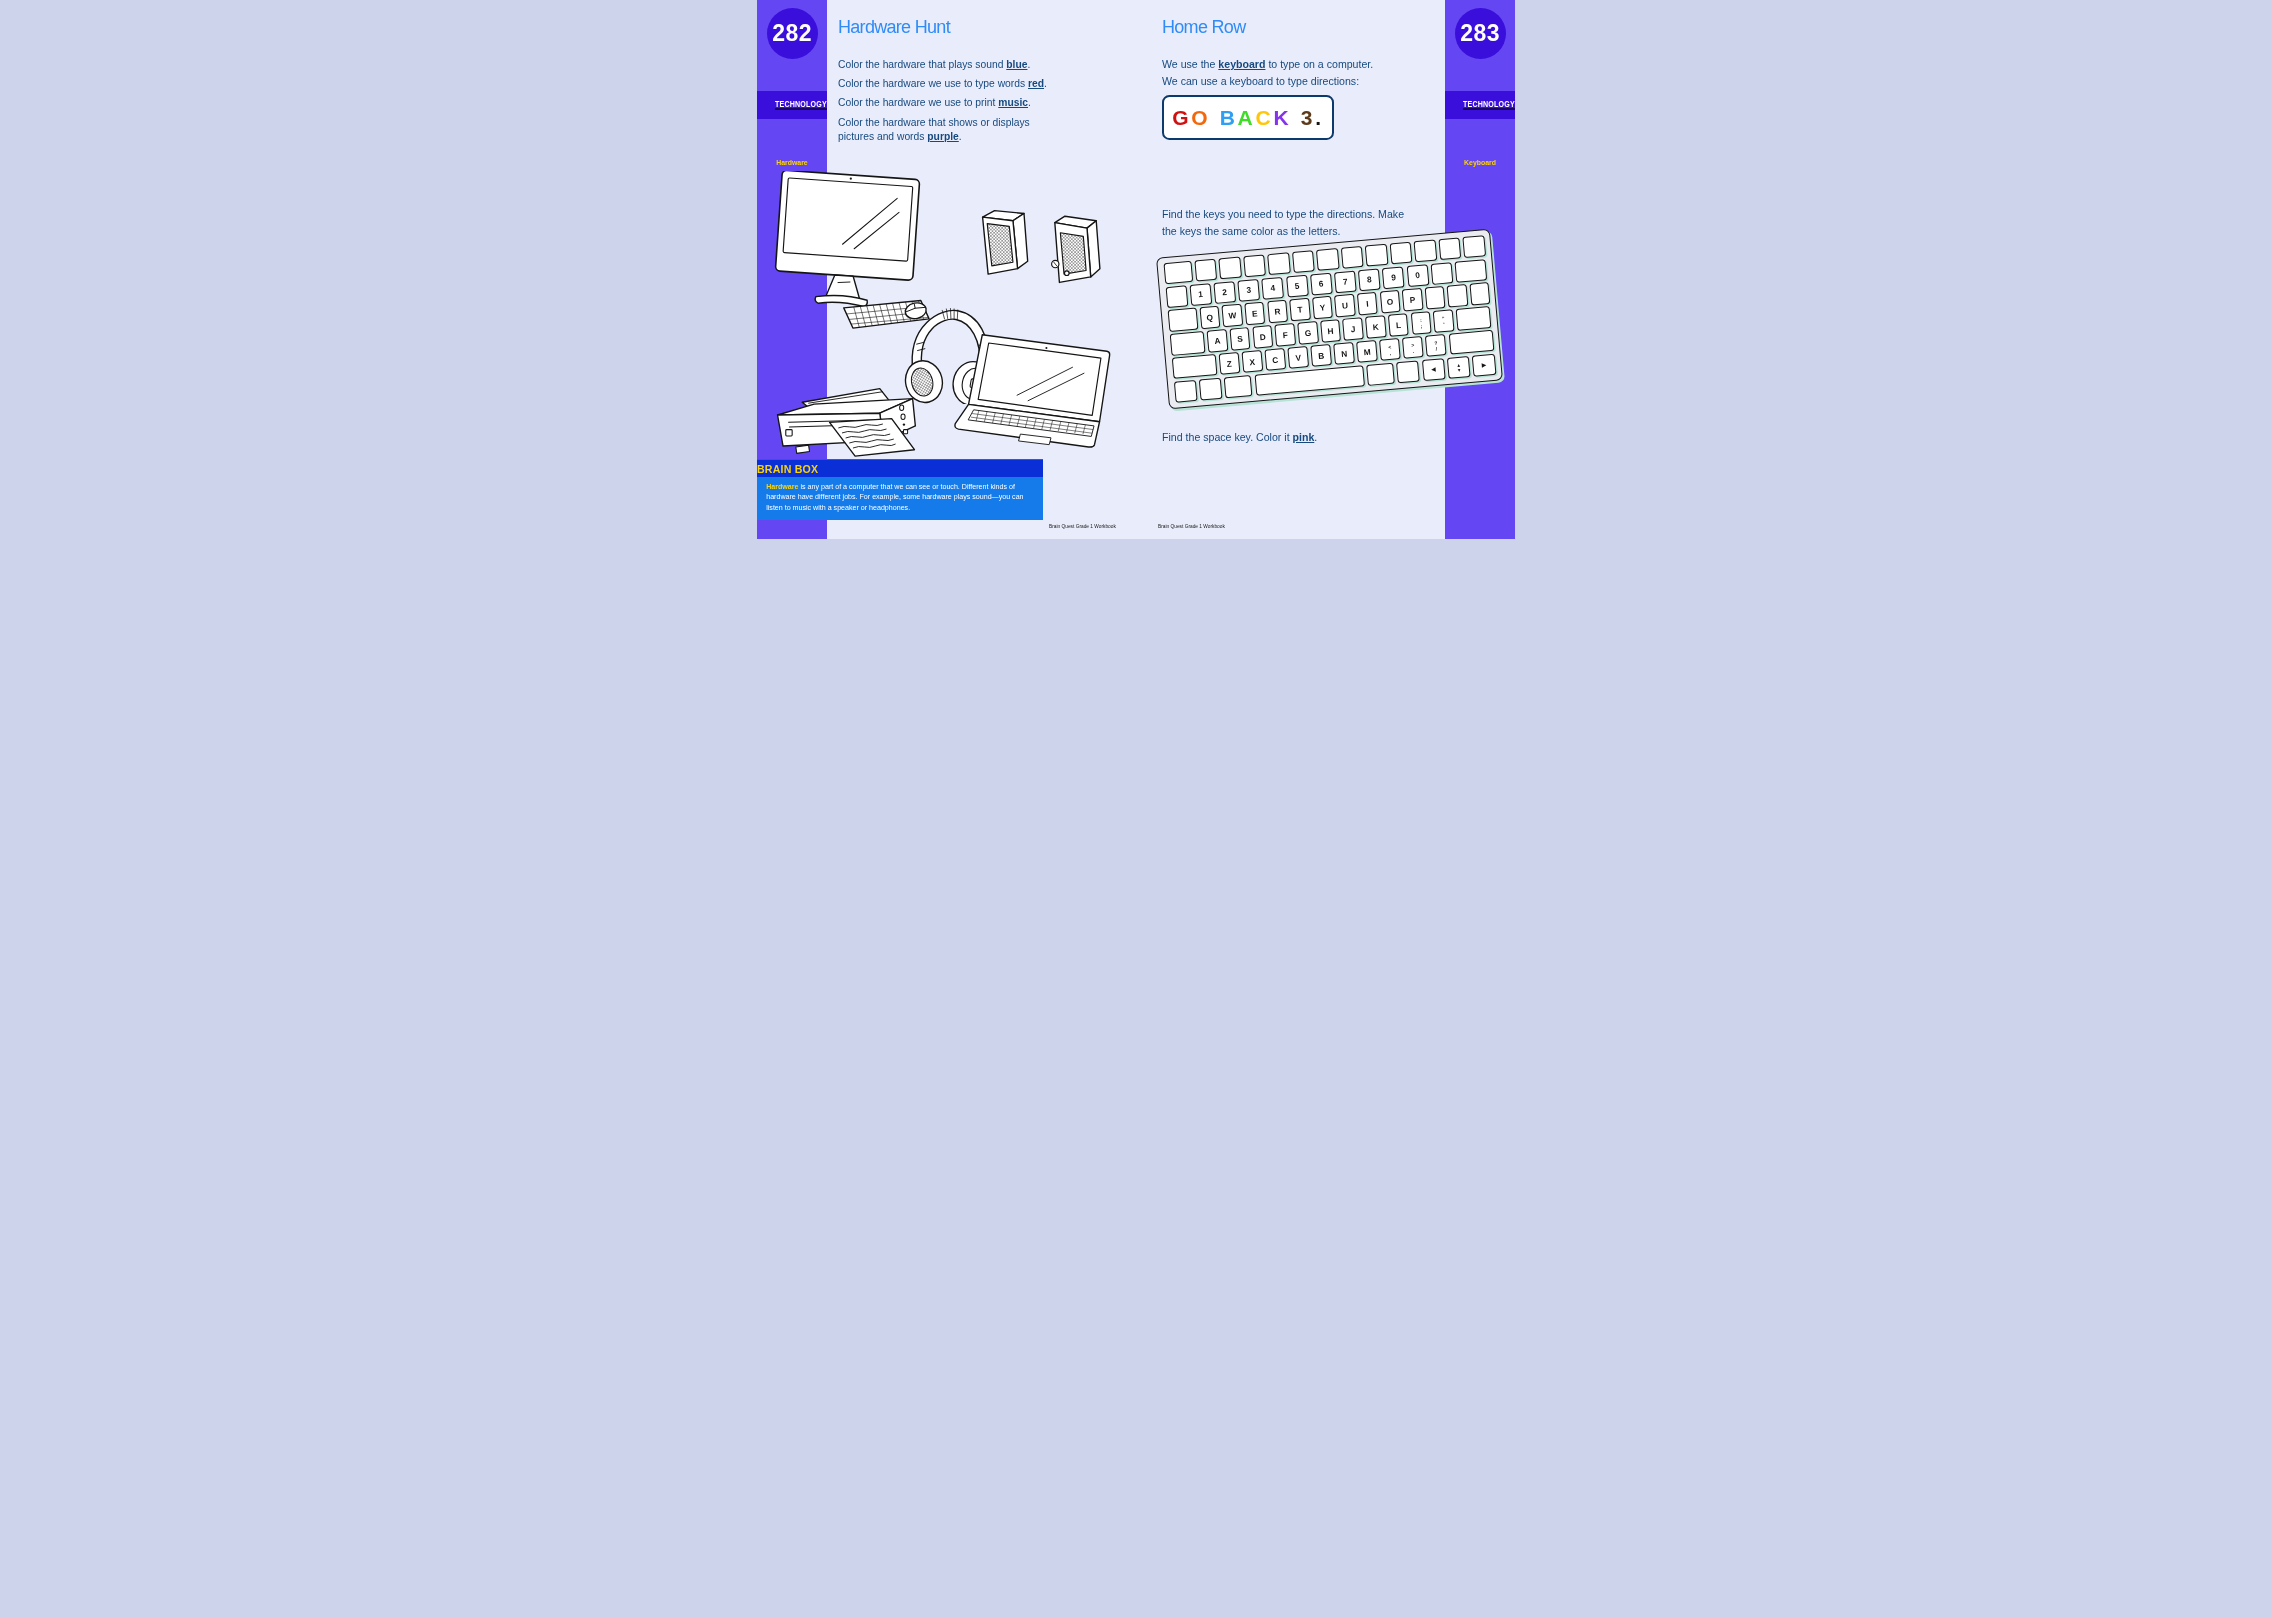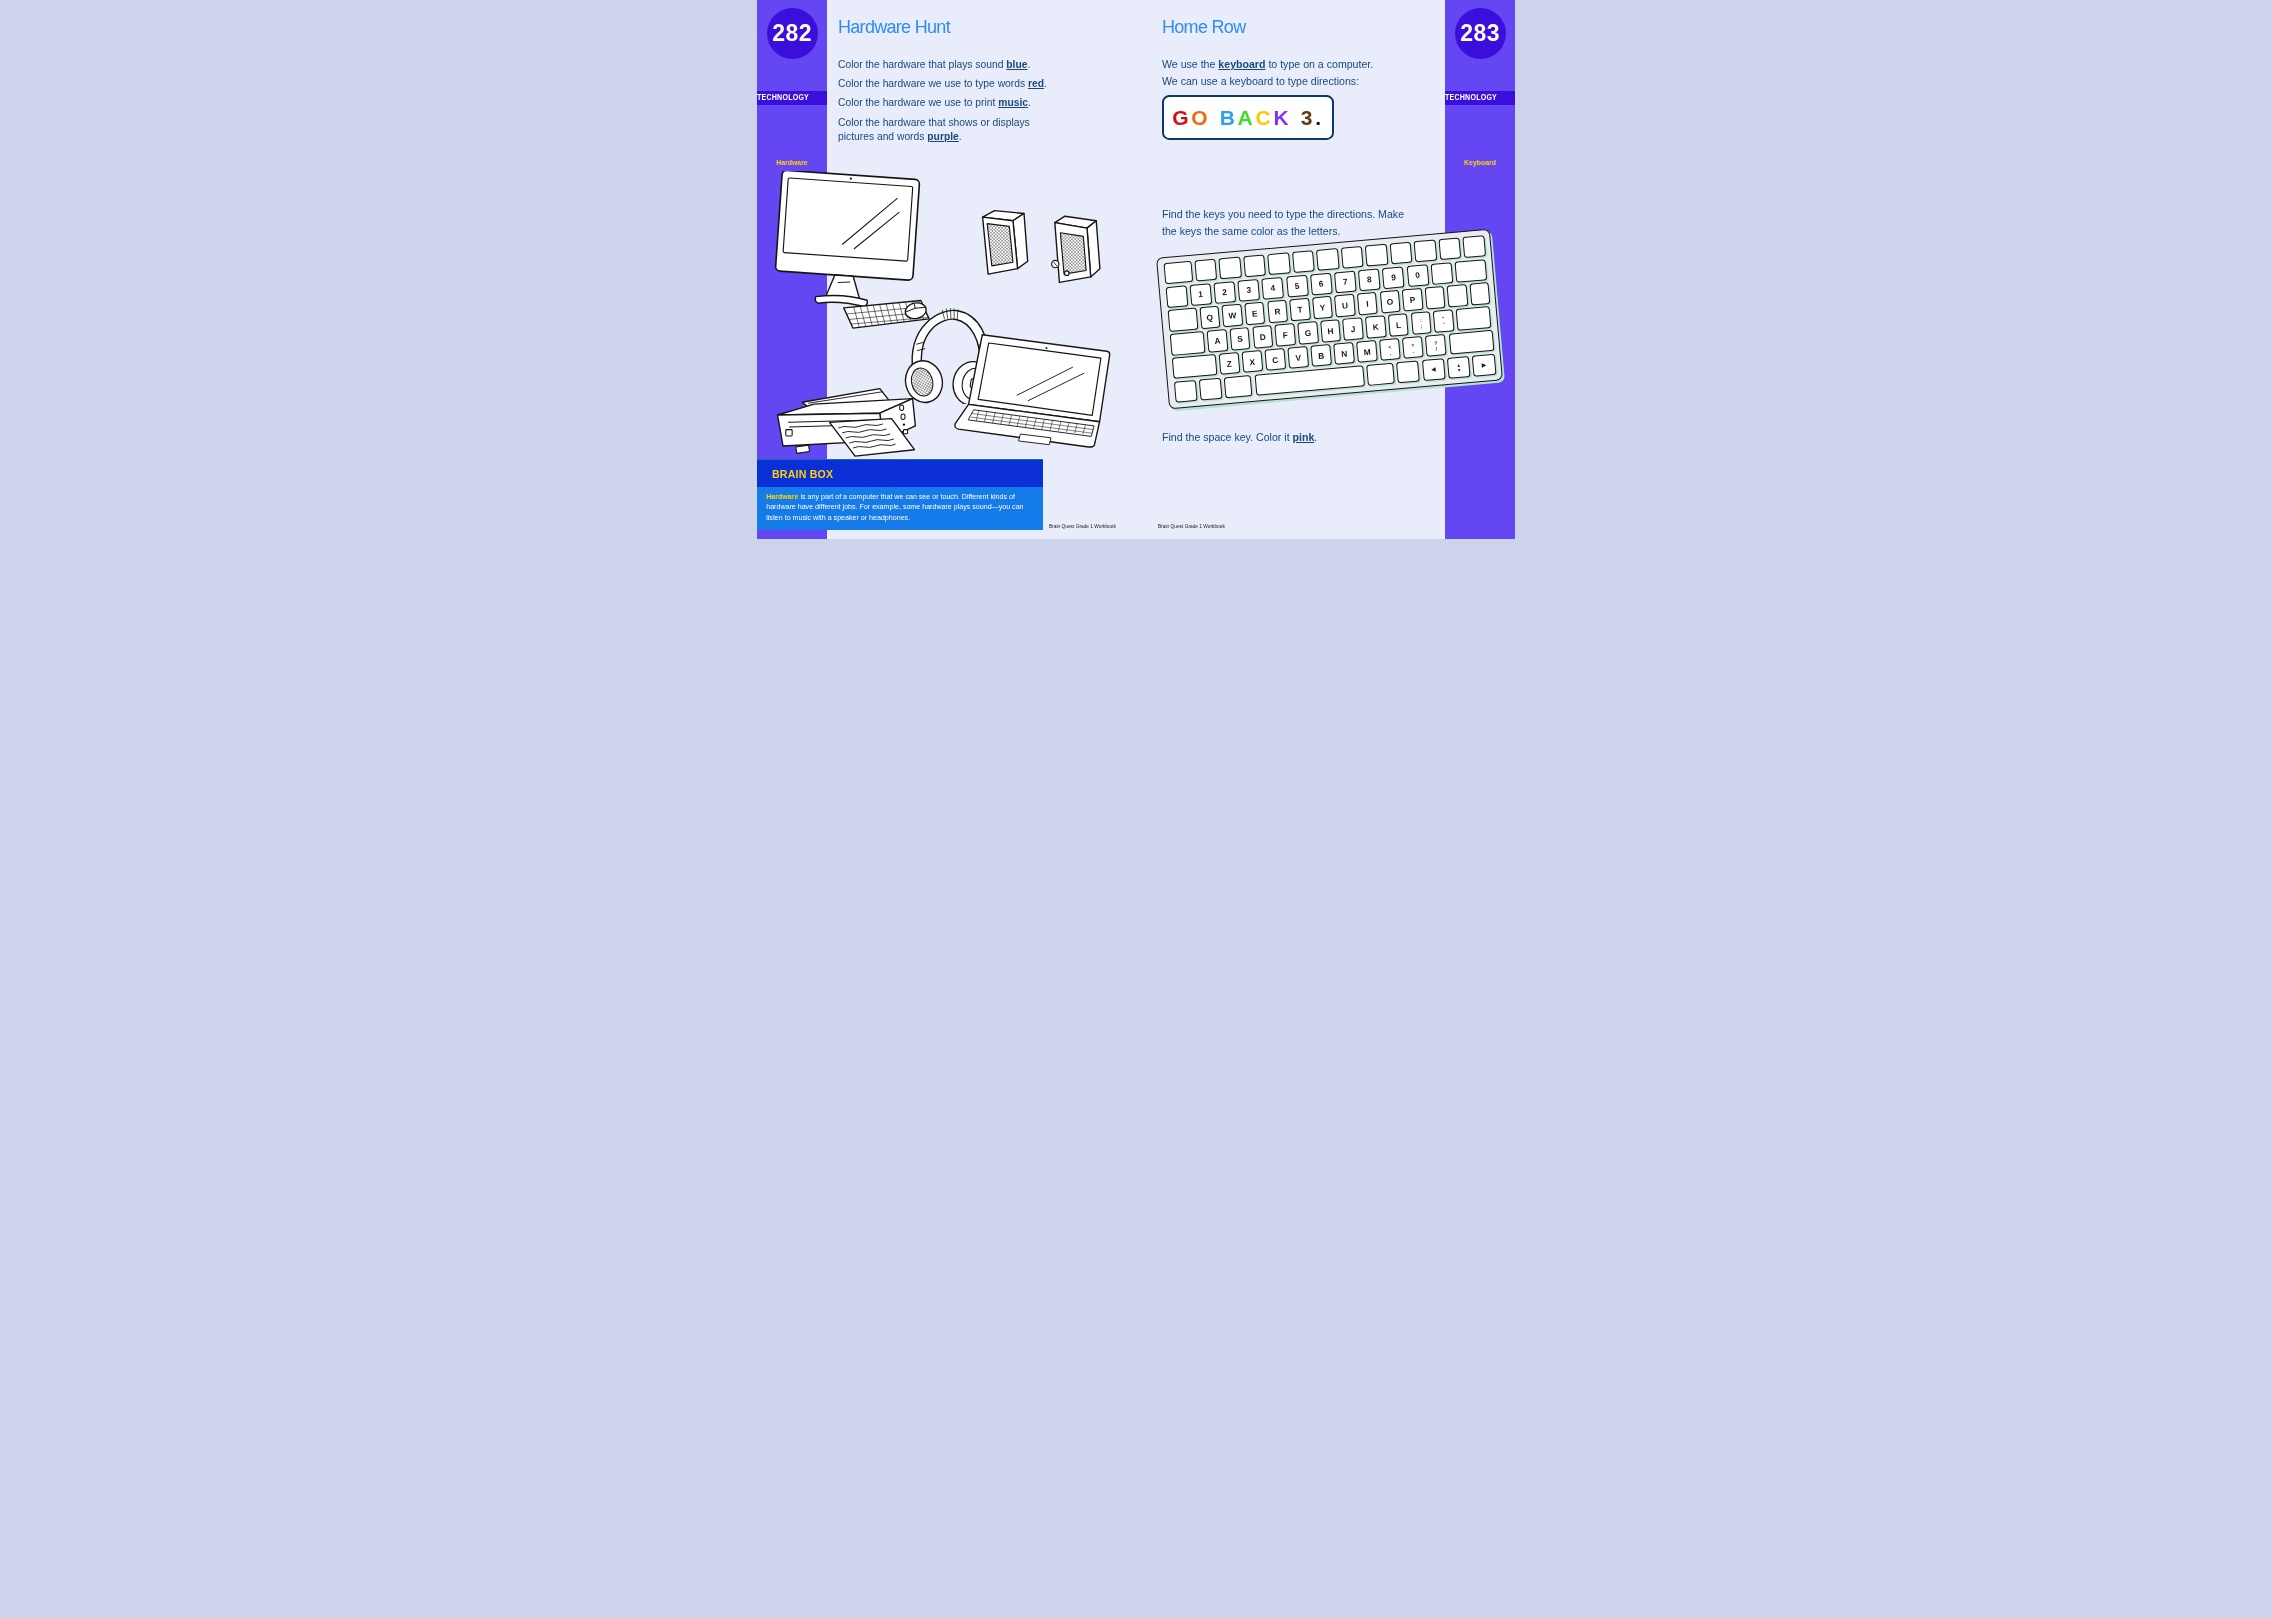--- a/index.html
+++ b/index.html
@@ -9,22 +9,22 @@
   }
   html,body{margin:0;padding:0;background:#cdd3ea;}
   .stage{position:relative;width:758px;height:539px;background:var(--page-background);
     overflow:hidden;font-family:"Liberation Sans",sans-serif;margin:0 auto;}
   
   .sidebar{position:absolute;top:0;width:70px;height:539px;background:var(--sidebar-purple);z-index:2;}
   .sidebar.left{left:0;} .sidebar.right{left:688px;}
   .badge{position:absolute;left:9.6px;top:8.3px;width:51px;height:51px;border-radius:50%;
     background:var(--badge-indigo);display:flex;align-items:center;justify-content:center;
     color:#fff;font-size:23px;font-weight:bold;letter-spacing:0.5px;}
-  .tech-band{position:absolute;left:0;top:91px;width:70px;height:14px;background:var(--badge-indigo);
-    display:flex;align-items:center;justify-content:flex-start;}
+  .tech-band{position:absolute;left:0;top:91px;width:70px;height:28px;background:var(--badge-indigo);
+    display:flex;align-items:center;justify-content:flex-end;text-decoration:underline;}
   .tech-band span{color:#fff;font-weight:bold;font-size:7.1px;letter-spacing:0.2px;transform:scaleY(1.15);}
   .topic-label{position:absolute;left:0;top:159px;width:100%;text-align:center;
     color:var(--label-yellow);font-weight:bold;font-size:6.9px;}
   
   .page-title{position:absolute;top:16.5px;color:var(--title-blue);font-size:18px;font-weight:normal;
     letter-spacing:-0.7px;z-index:3;white-space:nowrap;text-align:right;}
   .title-left{left:81px;} .title-right{left:405px;}
   .ins{position:absolute;left:81px;top:58px;z-index:3;color:var(--body-navy);font-size:10.3px;}
   .ins .line{line-height:14.2px;}
   .ins .gap{margin-bottom:5px;}
@@ -47,22 +47,22 @@
   .krow{display:flex;gap:3.2px;flex:1;}
   .key{border:1.1px solid #151515;border-radius:3.2px;background:#fff;box-sizing:border-box;
     box-shadow:1.4px 1.4px 0 var(--key-shadow-mint);display:flex;flex-direction:column;
     align-items:center;justify-content:center;font-weight:bold;color:#151515;font-size:8.3px;
     flex-basis:0;min-width:0;line-height:1;}
   .key.stacked{font-size:5px;line-height:1.2;}
   .key.arrow{font-size:5.5px;}
   .key.arrow.stacked{font-size:4.6px;line-height:1.1;}
   
   .brainbox{position:absolute;left:0;top:459px;width:286px;z-index:6;}
-  .bb-head{background:var(--brain-box-header);border-top:1.8px solid #1c6ab0;height:28px;
-    display:flex;align-items:center;padding-left:15px;box-sizing:border-box;}
+  .bb-head{background:var(--brain-box-header);border-top:1.8px solid #1c6ab0;height:18px;
+    display:flex;align-items:center;padding-left:0;box-sizing:border-box;}
   .bb-head span{color:var(--label-yellow);font-weight:bold;font-size:10.6px;letter-spacing:0.2px;transform:scaleY(1.1);}
   .bb-body{background:var(--brain-box-body);color:#fff;font-size:7.1px;line-height:1.5;
     padding:4.6px 9.2px 6.4px 9.2px;}
   .bb-body b{color:var(--label-yellow);font-weight:bold;}
   
   .footer{position:absolute;top:524px;font-size:4.8px;color:#1a1a1a;z-index:3;}
   .footer.f1{left:292px;} .footer.f2{left:401px;}
   
   .illu{position:absolute;z-index:5;}
   .illu svg{display:block;}

